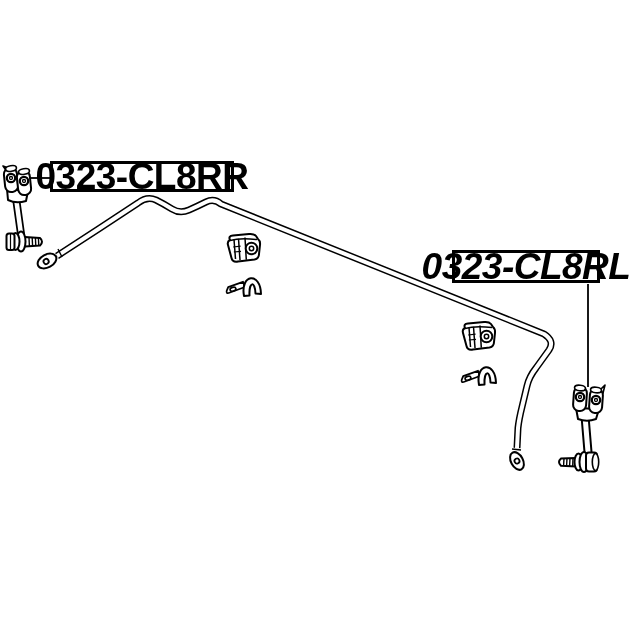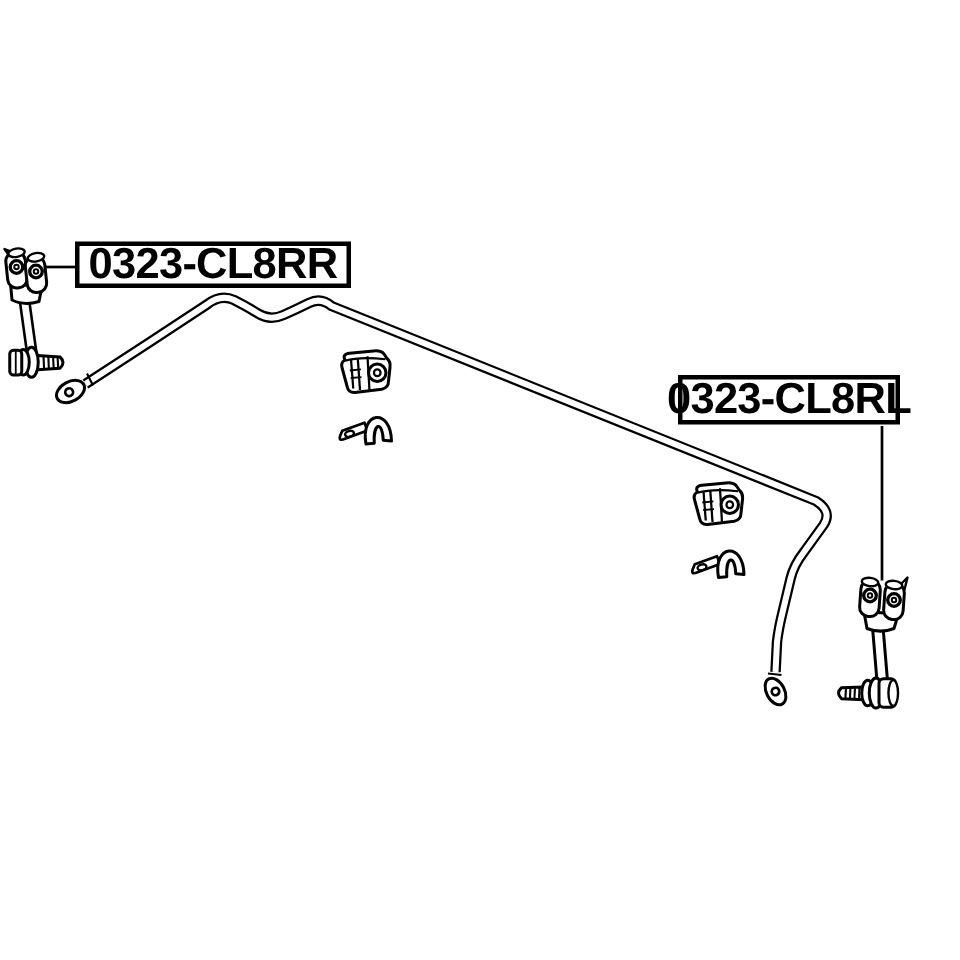--- a/index.html
+++ b/index.html
@@ -23,27 +23,27 @@
   .part-label {
     position: absolute;
     display: flex;
     align-items: center;
     justify-content: center;
     box-sizing: border-box;
     border: 3px solid #000000;
     background: #ffffff;
     color: #000000;
     font-weight: bold;
-    font-size: 29px;
+    font-size: 37px;
     letter-spacing: -0.5px;
     white-space: nowrap;
     line-height: 1;
   }
   #label-rr { left: 50px;  top: 161px; width: 184px; height: 31px; }
-  #label-rl { left: 452px; top: 250px; width: 148px; height: 33px; }
+  #label-rl { left: 452px; top: 250px; width: 148px; height: 33px; font-style: italic; }
 </style>
 </head>
 <body>
 
 <div class="stage">
 
   <svg width="640" height="640" viewBox="0 0 640 640">
 
     <defs>
 

